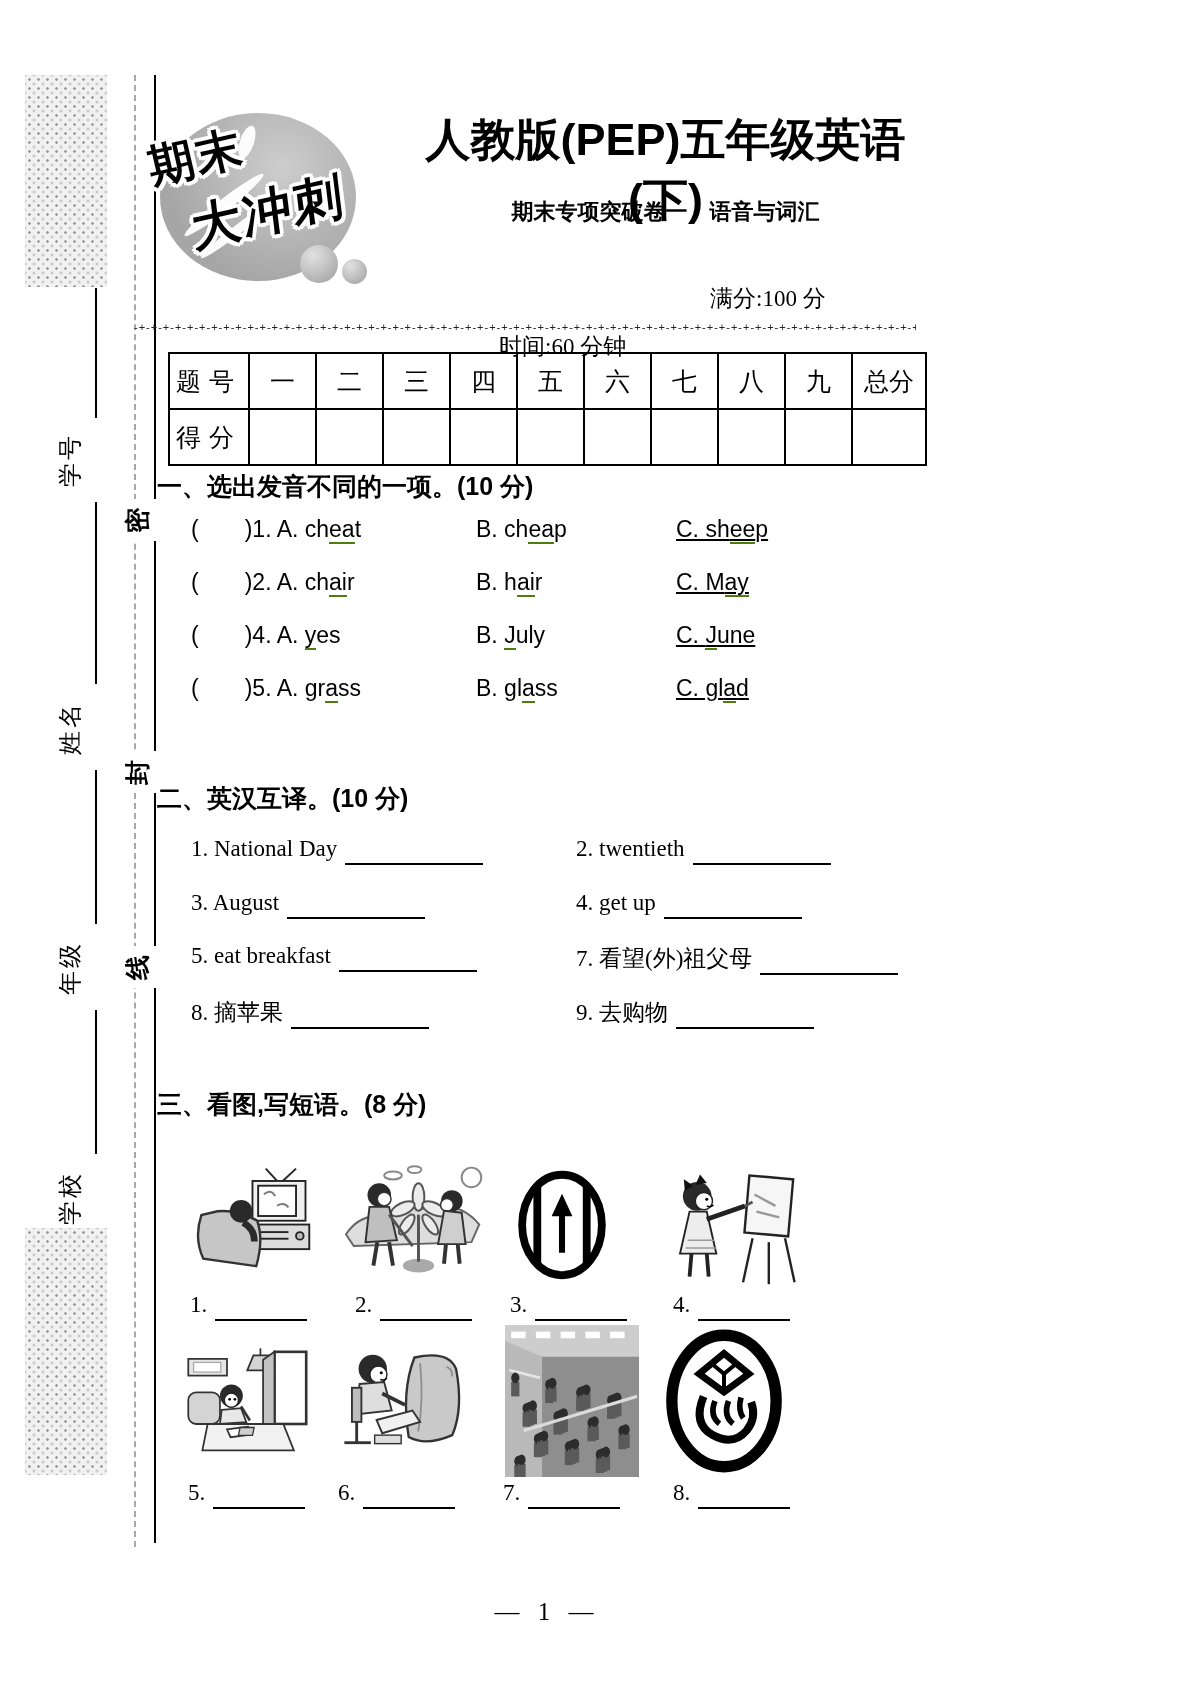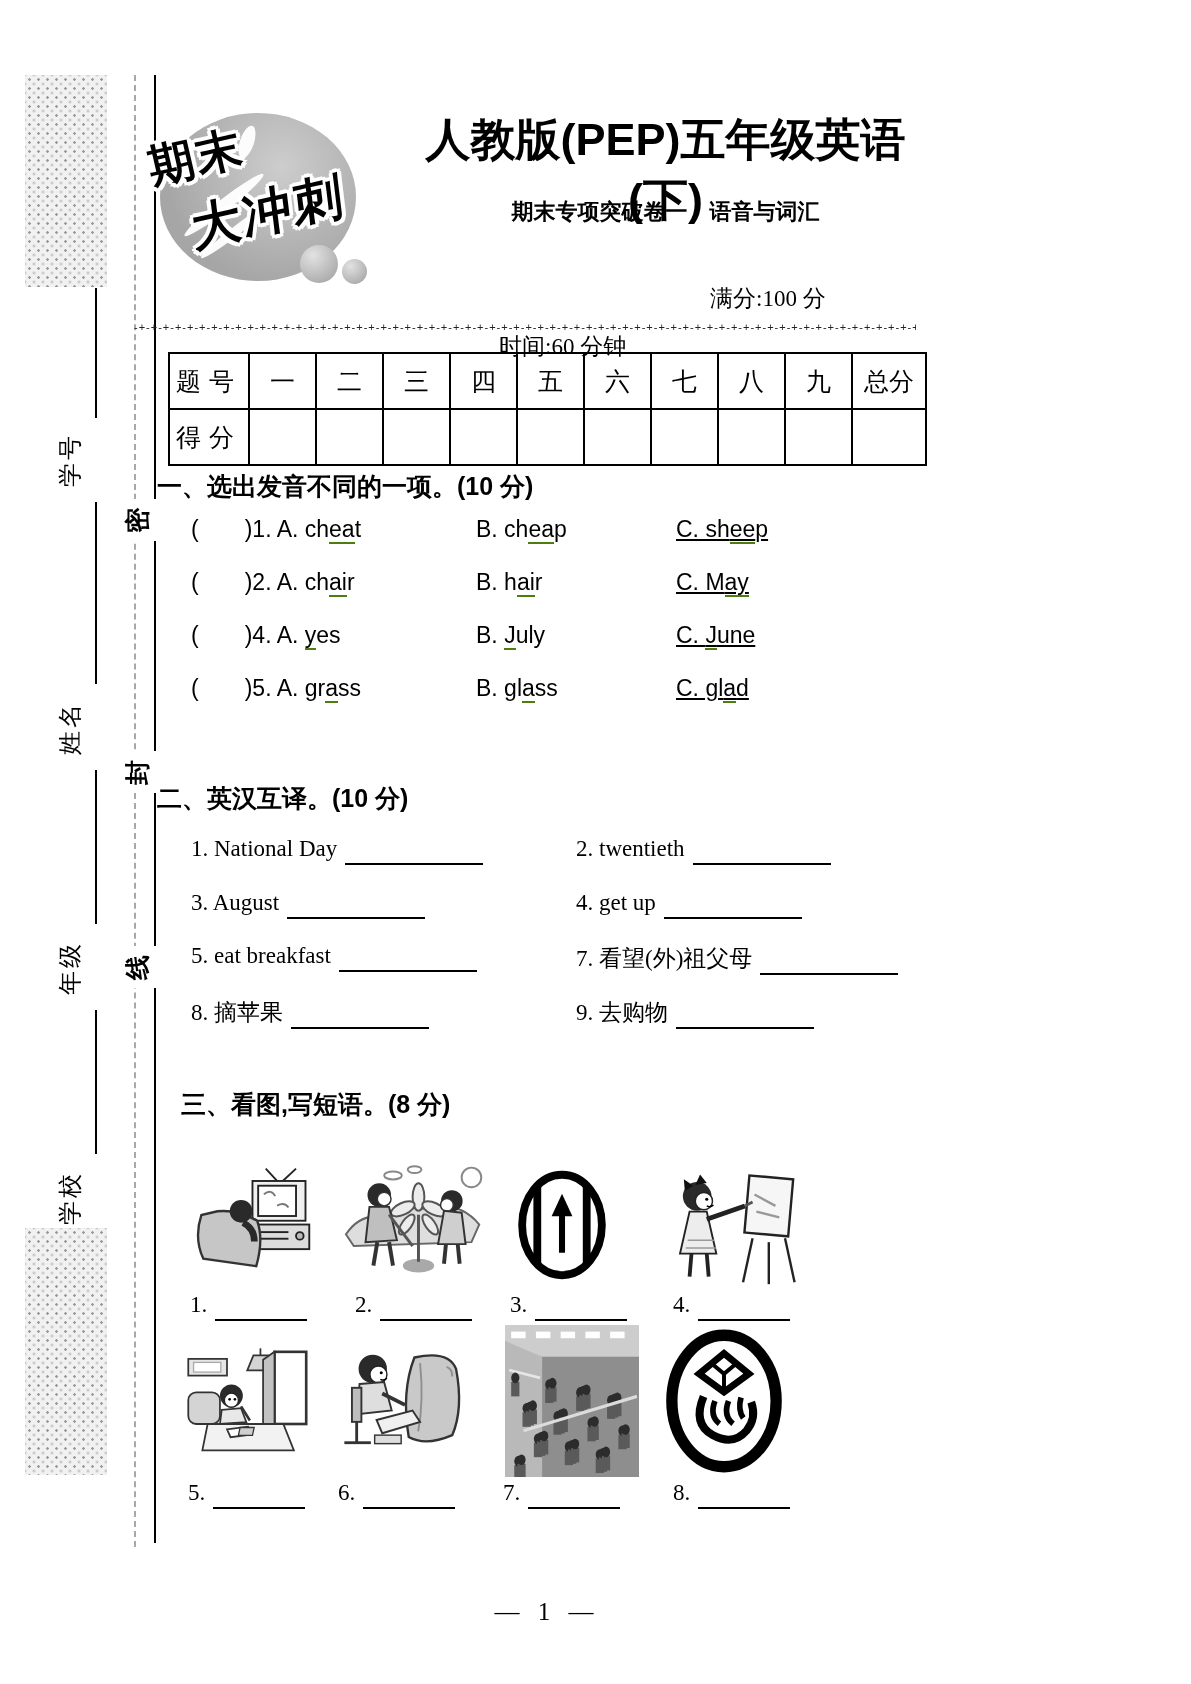--- a/index.html
+++ b/index.html
@@ -56,21 +56,21 @@
     font-size:11px; letter-spacing:1px; color:#222; white-space:nowrap; line-height:16px; }
   
   #score-table{ position:absolute; left:168px; top:352px; border-collapse:collapse; table-layout:fixed; }
   #score-table td{ border:2px solid #000; height:56px; text-align:center; vertical-align:middle;
     font-size:25px; }
   #score-table td.tlabel{ letter-spacing:8px; }
   
   .sec-heading{ position:absolute; left:157px; width:780px; font-size:25px; font-weight:bold; }
   #sec1-heading{ top:470px; }
   #sec2-heading{ top:782px; }
-  #sec3-heading{ top:1088px;padding-left:24px; }
+  #sec3-heading{ top:1088px; }
   #sec1-rows{ position:absolute; left:157px; top:516px; width:780px; }
   .p-row{ position:relative; height:53px; font-size:23px; }
   .p-row .c1{ position:absolute; left:34px; }
   .p-row .c2{ position:absolute; left:319px; }
   .p-row .c3{ position:absolute; left:519px;text-decoration:underline; }
   .brgap{ display:inline-block; width:46px; }
   .ul{ border-bottom:2px solid #4d7c0f; }
   #sec2-items{ position:absolute; left:157px; top:836px; width:790px;
     display:grid; grid-template-columns:385px 1fr; grid-auto-rows:53.5px;font-family:Liberation Serif, serif; }
   .t-item{ padding-left:34px; font-size:23px; white-space:nowrap; }

